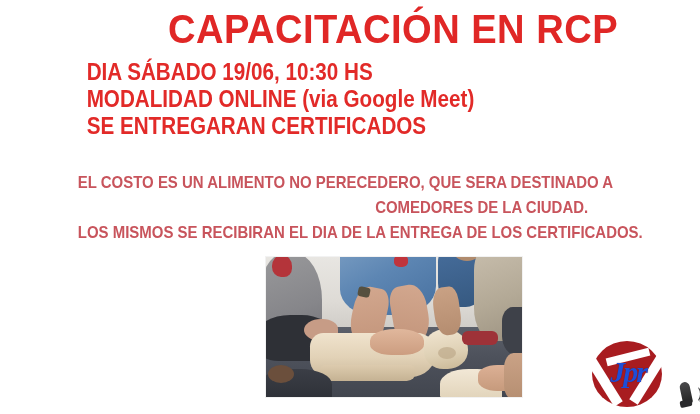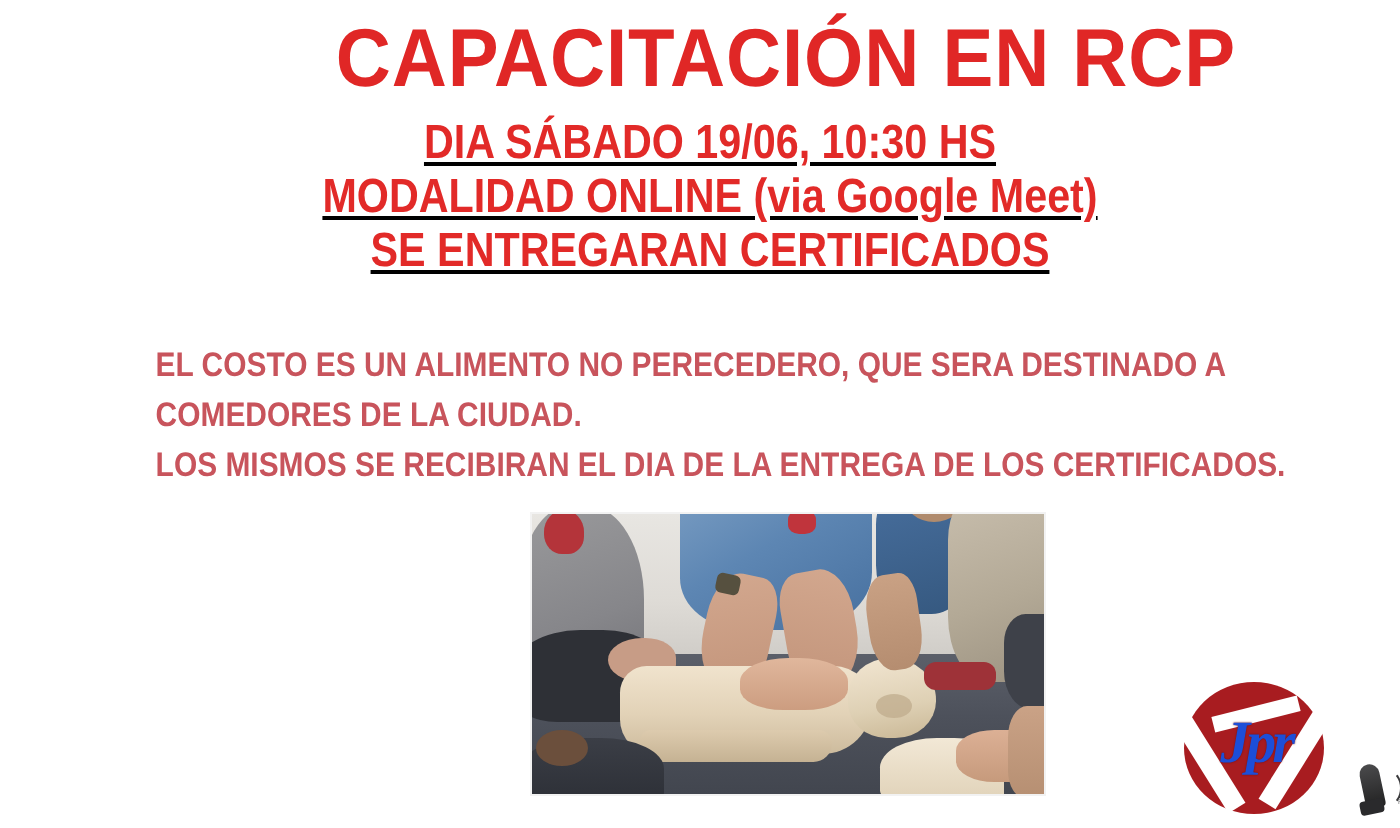--- a/index.html
+++ b/index.html
@@ -33,42 +33,40 @@
     transform-origin: center top;
     white-space: nowrap;
   }
 
   
   .subhead-block {
     position: absolute;
     top: 58px;
     left: 0;
     width: 624px;
-    text-align: center;
-    text-decoration: underline;
   }
   .subhead {
     font-family: "Liberation Sans", sans-serif;
     font-size: 24px;
     font-weight: bold;
     color: #e22a28;
     letter-spacing: 0px;
     line-height: 27px;
     transform: scaleX(0.86);
     transform-origin: center center;
     white-space: nowrap;
   }
 
   
   .body-block {
     position: absolute;
     top: 170px;
     left: 0;
     width: 580px;
-    text-align: left;
+    text-align: right;
   }
   .body-line {
     font-family: "Liberation Sans", sans-serif;
     font-size: 17px;
     font-weight: bold;
     color: #c8545c;
     line-height: 25px;
     letter-spacing: 0px;
     transform: scaleX(0.88);
     transform-origin: center center;

